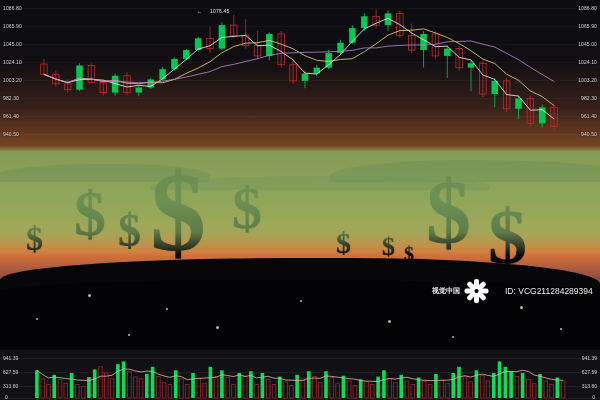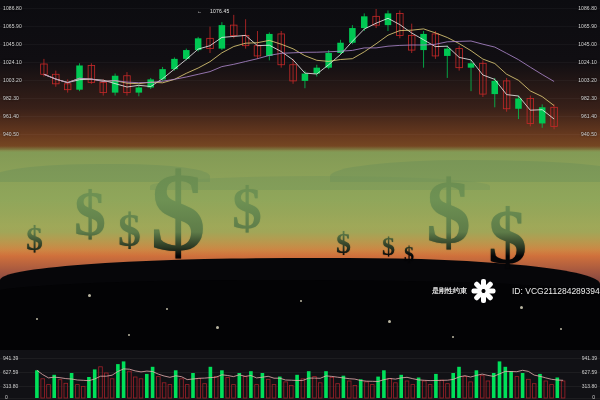--- a/index.html
+++ b/index.html
@@ -303,21 +303,21 @@
     <div class="spark" style="left:520px;top:156px;width:3px;height:3px;"></div>
     <div class="spark" style="left:560px;top:178px;width:2px;height:2px;"></div>
     <div class="spark" style="left:36px;top:168px;width:2px;height:2px;"></div>
     <div class="spark" style="left:128px;top:184px;width:2px;height:2px;"></div>
   </div>
 
   <div class="green-wash"></div>
 
 
   <div class="wm">
-    <div class="wm-cn">是刚性约束</div>
+    <div class="wm-cn">视觉中国</div>
     <div class="wm-burst">
       <span style="transform:rotate(0deg)"></span>
       <span style="transform:rotate(45deg)"></span>
       <span style="transform:rotate(90deg)"></span>
       <span style="transform:rotate(135deg)"></span>
       <span style="transform:rotate(180deg)"></span>
       <span style="transform:rotate(225deg)"></span>
       <span style="transform:rotate(270deg)"></span>
       <span style="transform:rotate(315deg)"></span>
     </div>

